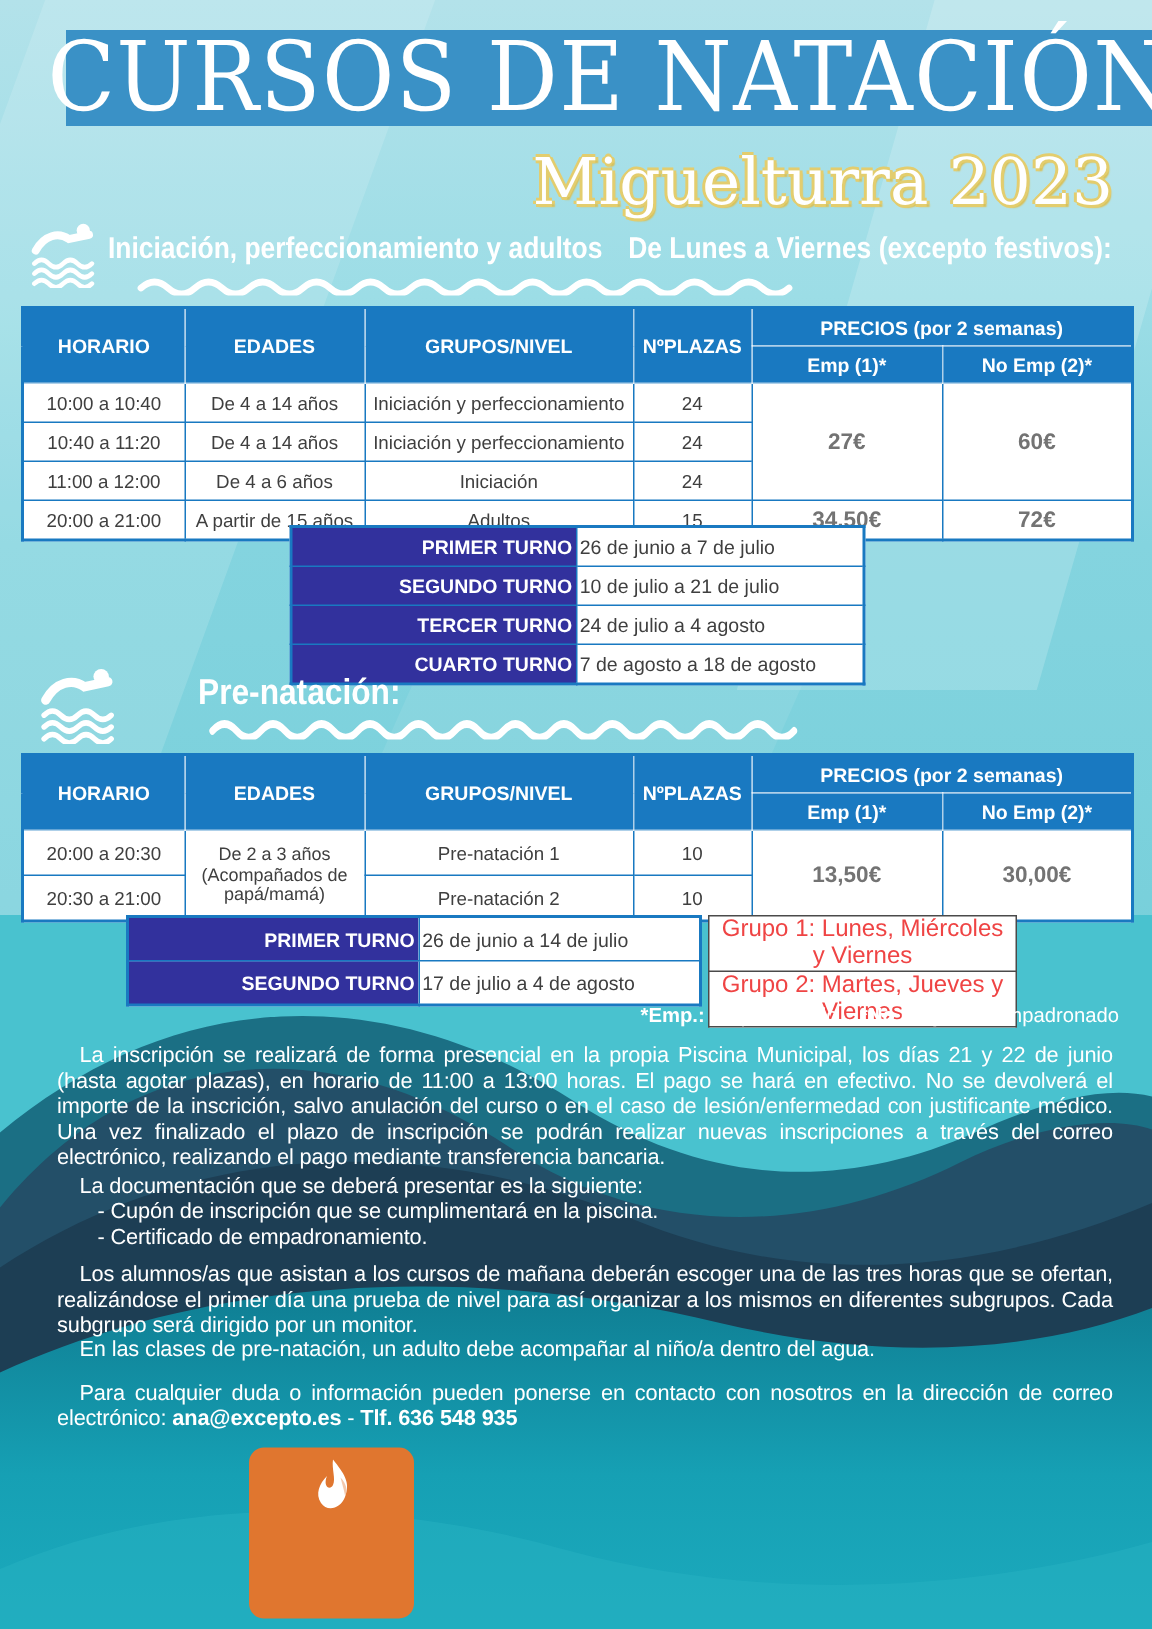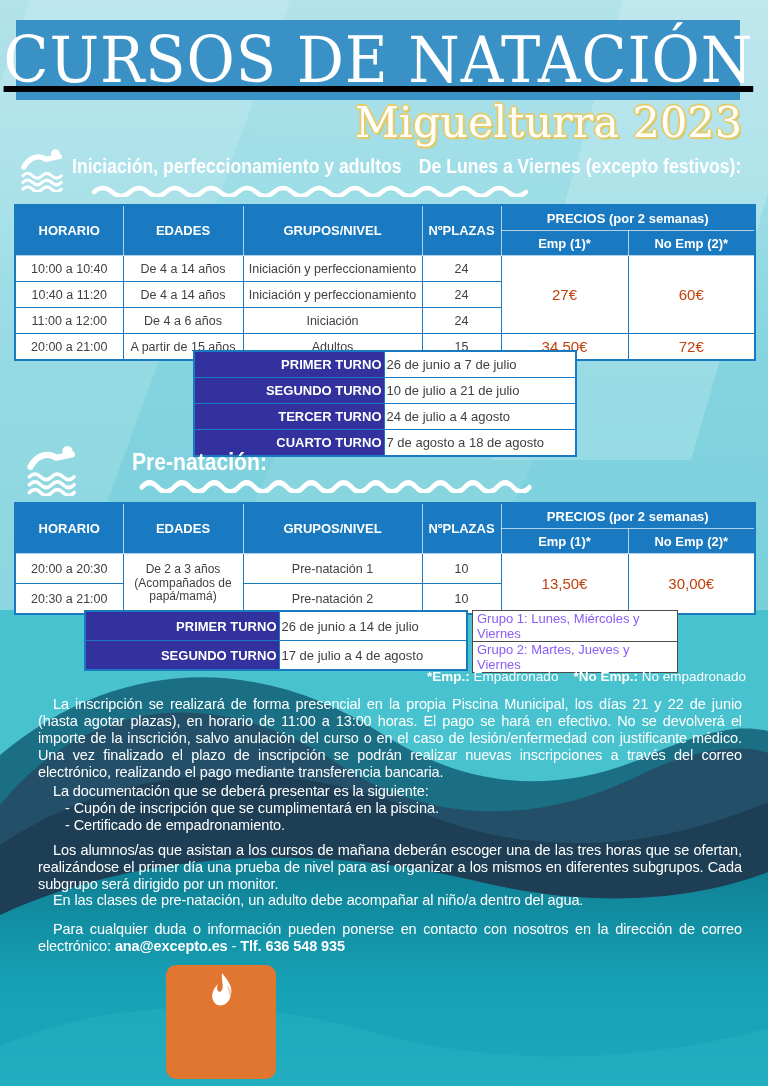--- a/index.html
+++ b/index.html
@@ -27,27 +27,27 @@
   table{border-collapse:collapse;table-layout:fixed;}
   .grid{border:2px solid #1979c1;background:#fff;}
   .grid th{background:#1979c1;color:#fff;font-size:13px;font-weight:bold;
            border:1px solid rgba(255,255,255,.65);padding:0 2px;}
   .grid td{background:#fff;color:#3f3f3f;font-size:12.5px;text-align:center;
            border:1.5px solid #1979c1;padding:1px 2px;}
   .t1 td{height:23px;}
   .t1 th{height:24px;}
   .t2 td{height:27px;}
   .t2 th{height:24px;}
-  td.price{font-size:15px;font-weight:normal;color:#c2410c;}
+  td.price{font-size:15px;font-weight:bold;color:#737373;}
   td.small-wrap{font-size:12px;line-height:1.15;}
   .turnos td{height:23px;border:1.5px solid #1979c1;}
   .turnos td.lbl{background:#32319d;color:#fff;font-weight:bold;font-size:13px;text-align:right;}
   .turnos td.dat{background:#fff;color:#3f3f3f;font-size:13px;text-align:left;}
   .turnos2 td{height:26px;}
-  .grupos-box td{height:26px;background:#fff;color:#8b5cf6;font-size:13px;
+  .grupos-box td{height:26px;background:#fff;color:#ef4444;font-size:16px;text-align:center;
                  border:1px solid #4a4a4a;padding:0 4px;}
   
   .footnote{color:#fff;font-size:13.5px;white-space:nowrap;}
   .footnote b{font-weight:bold;}
   .info{color:#fff;font-size:14.5px;line-height:17px;width:704px;left:38px;
         text-align:justify;letter-spacing:-.1px;}
   .indent{text-indent:15px;}
   .bullets div{padding-left:27px;}
   .info b{font-weight:bold;}
   
@@ -83,21 +83,21 @@
       </linearGradient>
     </defs>
     <rect width="768" height="476" fill="#49c2cf"></rect>
     <path d="M0,145 C120,45 260,45 384,125 C470,180 560,185 650,145 C695,125 735,113 768,121 L768,476 L0,476 Z" fill="#1b6f84"></path>
     <path d="M0,195 C90,85 220,75 340,155 C430,215 540,215 640,165 C690,140 740,133 768,143 L768,476 L0,476 Z" fill="#234f68"></path>
     <path d="M0,235 C140,142 300,152 420,202 C530,248 650,242 768,192 L768,476 L0,476 Z" fill="#1d3e54"></path>
     <path d="M0,305 C160,232 340,238 480,272 C590,298 690,292 768,262 L768,476 L0,476 Z" fill="url(#seagrad)"></path>
     <path d="M0,436 C120,384 260,390 380,424 C500,456 640,454 768,418 L768,476 L0,476 Z" fill="#26b0c1" opacity="0.55"></path>
   </svg>
 
-  <div class="abs banner" style="left:16px;top:20px;width:724px;height:80px;text-decoration:underline;">
+  <div class="abs banner" style="left:44px;top:20px;width:724px;height:64px;">
     <div class="t">CURSOS DE NATACIÓN</div>
   </div>
   <div class="abs subtitle" style="right:26px;top:97px;">Miguelturra 2023</div>
 
   <svg class="abs" style="left:20px;top:146px;" width="48" height="46" viewBox="0 0 50 46">
     <circle cx="37" cy="7" r="4.6" fill="#fff"></circle>
     <path d="M4,21 C10,10 20,8 27,13 L41,10" stroke="#fff" stroke-width="5.5" fill="none" stroke-linecap="round"></path>
     <path d="M3,30 q5,-5 10,0 t10,0 t10,0 t10,0" stroke="#fff" stroke-width="3.2" fill="none" stroke-linecap="round"></path>
     <path d="M3,37 q5,-5 10,0 t10,0 t10,0 t10,0" stroke="#fff" stroke-width="3.2" fill="none" stroke-linecap="round"></path>
     <path d="M3,44 q5,-5 10,0 t10,0 t10,0 t10,0" stroke="#fff" stroke-width="3.2" fill="none" stroke-linecap="round"></path>

